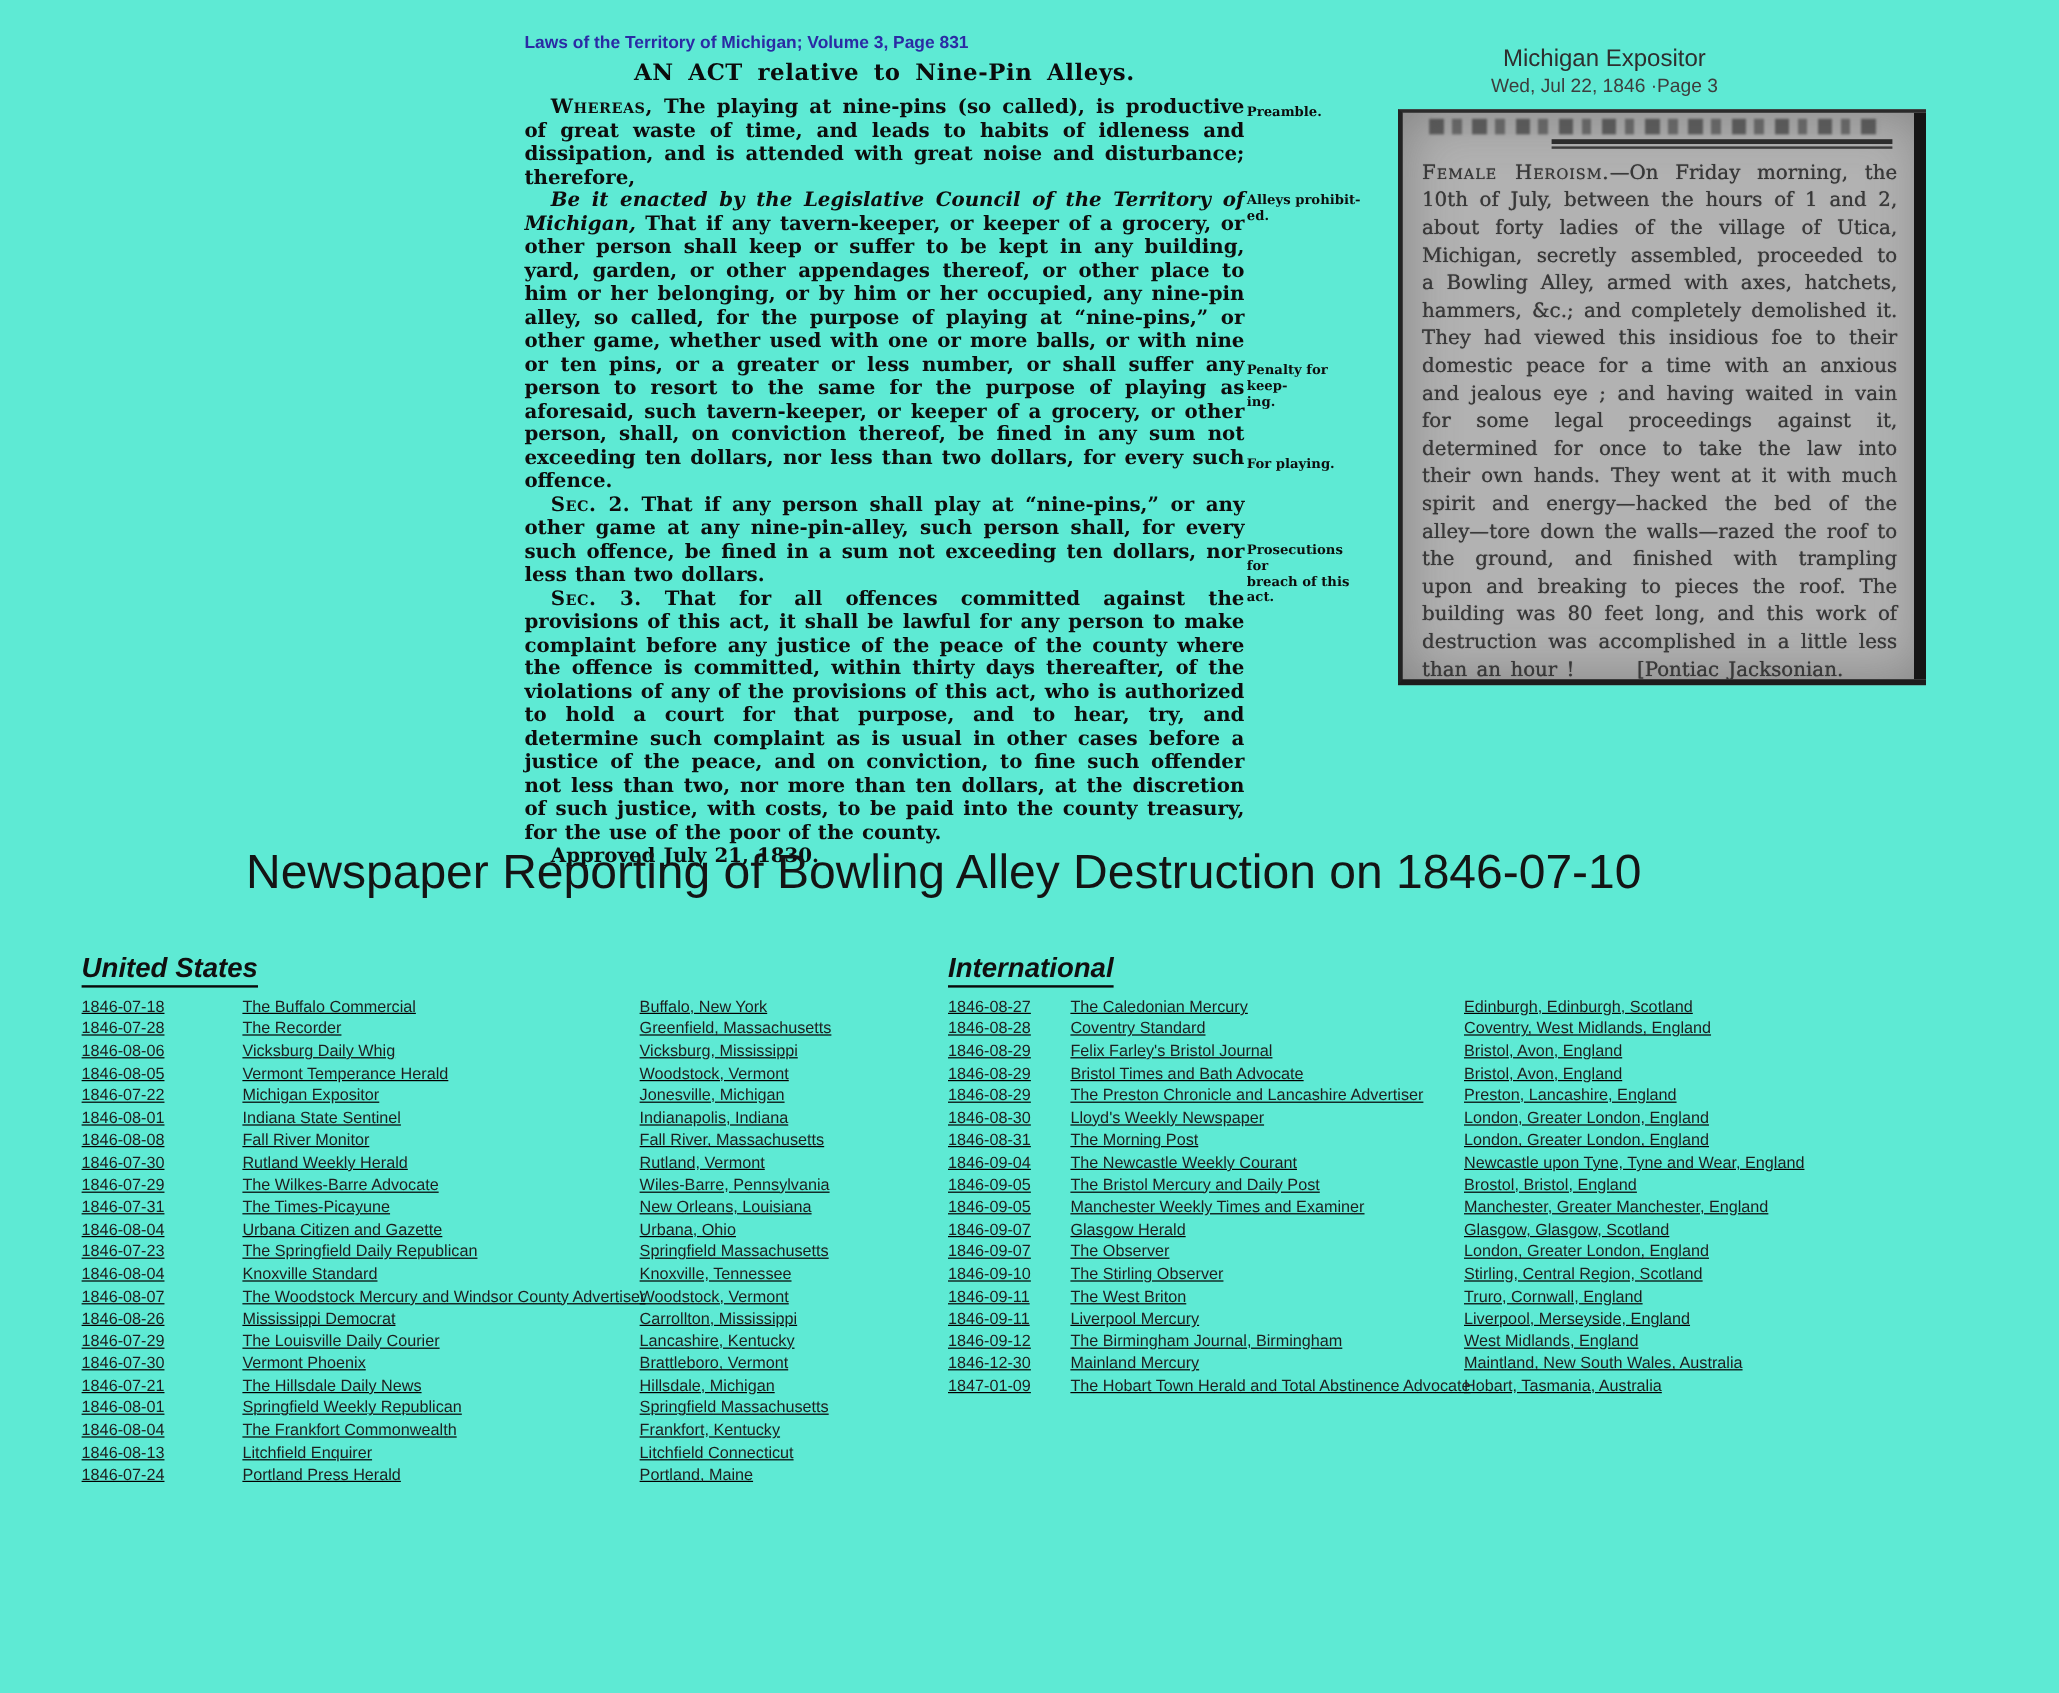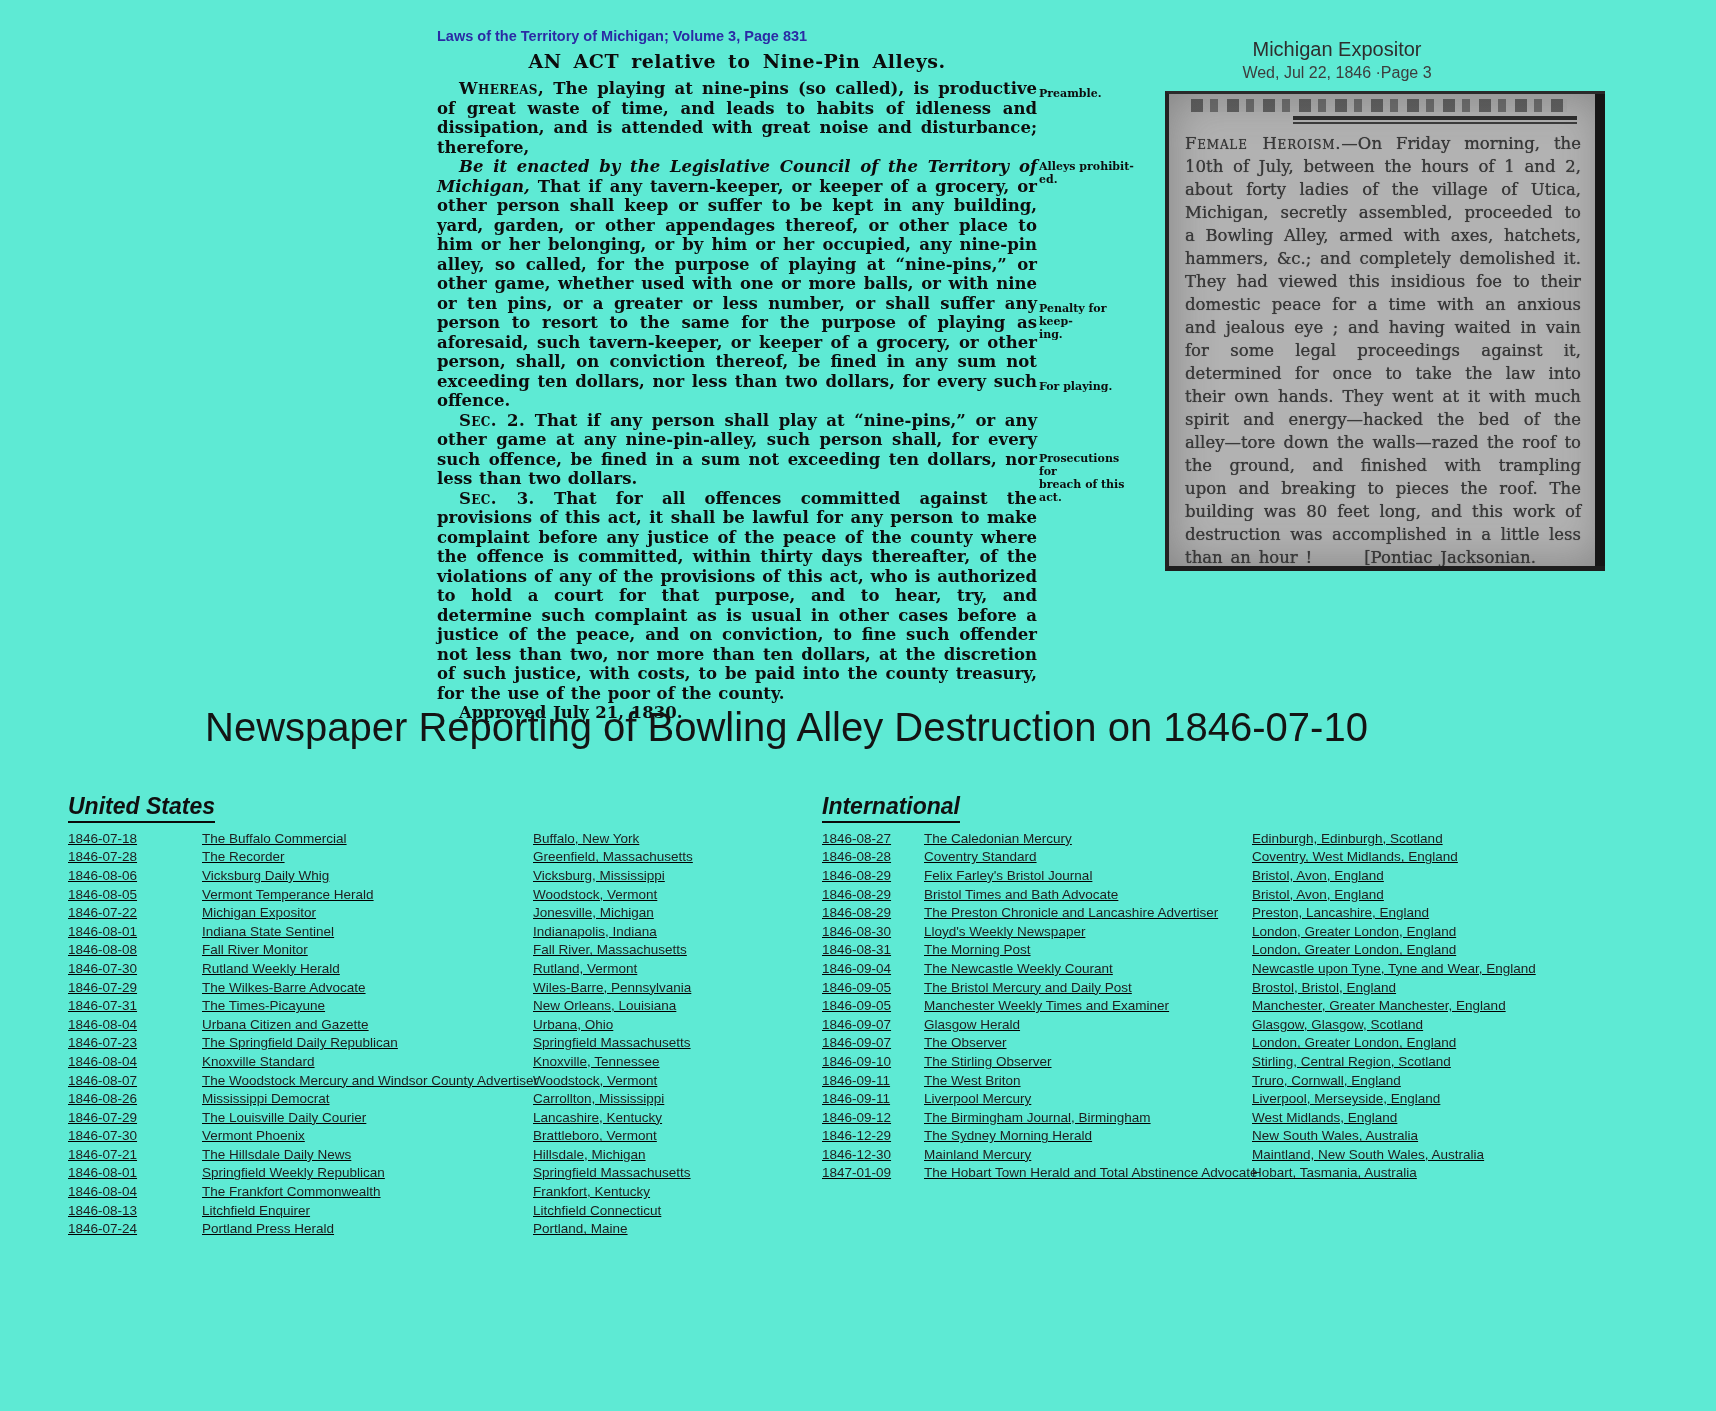--- a/index.html
+++ b/index.html
@@ -38,21 +38,21 @@
   .double-rule{margin:4px 4px 8px 108px;border-top:4px solid #2c2c2c;border-bottom:2px solid #3a3a3a;height:2px;}
   .clip-text{margin:2px 0 0 0;font:16.5px/23px "DejaVu Serif",serif;color:#383838;text-align:justify;
              word-spacing:2.5px;text-shadow:0 0 .7px rgba(50,50,50,.9);}
   .clip-lead{font-variant:small-caps;letter-spacing:.8px;}
   .clip-attrib{margin-left:52px;}
 
   
   .report-title{position:absolute;left:205px;top:705px;font:40px "Liberation Sans",sans-serif;color:#141414;}
   .sec{position:absolute;text-decoration:underline;}
   .sec-us{left:68px;top:793px;}
-  .sec-intl{left:822px;top:793px;}
+  .sec-intl{left:790px;top:793px;}
   .sec-h{margin:0;display:inline-block;font:italic 600 23px "Liberation Sans",sans-serif;color:#101010;
          border-bottom:2.5px solid #0a0a0a;padding-bottom:1px;}
   .tbl{margin-top:6px;}
   .trow{display:grid;height:18.6px;align-items:center;}
   .us-grid .trow{grid-template-columns:134px 331px auto;}
   .intl-grid .trow{grid-template-columns:102px 328px auto;}
   .tcell{font:13.5px "Liberation Sans",sans-serif;color:#1e1e1e;white-space:nowrap;}
 </style>
 </head>
 <body>
@@ -289,25 +289,20 @@
           <div class="tcell">1846-09-11</div>
           <div class="tcell">Liverpool Mercury</div>
           <div class="tcell">Liverpool, Merseyside, England</div>
         </div>
         <div class="trow">
           <div class="tcell">1846-09-12</div>
           <div class="tcell">The Birmingham Journal, Birmingham</div>
           <div class="tcell">West Midlands, England</div>
         </div>
         <div class="trow">
-          <div class="tcell">1846-12-29</div>
-          <div class="tcell">The Sydney Morning Herald</div>
-          <div class="tcell">New South Wales, Australia</div>
-        </div>
-        <div class="trow">
           <div class="tcell">1846-12-30</div>
           <div class="tcell">Mainland Mercury</div>
           <div class="tcell">Maintland, New South Wales, Australia</div>
         </div>
         <div class="trow">
           <div class="tcell">1847-01-09</div>
           <div class="tcell">The Hobart Town Herald and Total Abstinence Advocate</div>
           <div class="tcell">Hobart, Tasmania, Australia</div>
         </div>
       </div>

